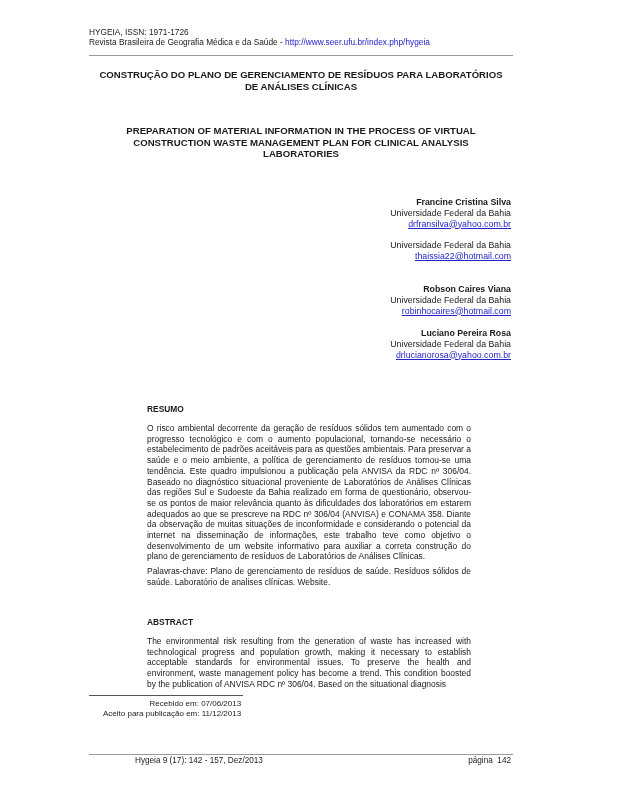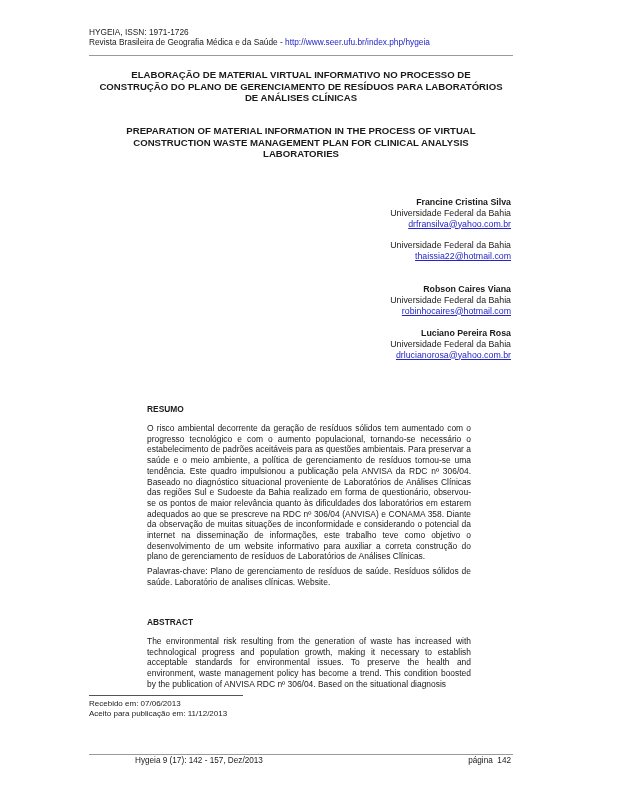--- a/index.html
+++ b/index.html
@@ -11,34 +11,33 @@
   .rule { position: absolute; height: 0; border-top: 1px solid #9a9a9a; }
   .title { left: 89px; width: 424px; text-align: center; font-weight: bold;
            font-size: 9.6px; line-height: 11.6px; }
   .author { right: 107px; text-align: right; font-size: 8.8px; line-height: 10.8px; width: 300px; }
   .author .name { font-weight: bold; }
   .author a { color: #2424c8; text-decoration: underline; display: block; }
   .section-head { left: 147px; font-weight: bold; font-size: 8.4px; }
   .body-text { left: 147px; width: 324px; font-size: 8.45px; line-height: 10.7px;
                text-align: justify; }
   .kw-label { font-weight: normal; }
-  .foot { left: 89px; font-size: 8px; line-height: 9.8px; }
+  .foot { left: 103px; font-size: 8px; line-height: 9.8px; text-align: right; }
   .pagefoot { font-size: 8.2px; }
 </style>
 </head>
 <body>
 
 <div class="abs hdr" style="top:28px;">
   <div>HYGEIA, ISSN: 1971-1726</div>
   <div><span>Revista Brasileira de Geografia Médica e da Saúde - </span><a>http://www.seer.ufu.br/index.php/hygeia</a></div>
 </div>
 <div class="rule" style="left:89px; width:424px; top:55px;"></div>
 
 <div class="abs title" style="top:69px;">
-  <div>ELABORAÇÃO DE MATERIAL VIRTUAL INFORMATIVO NO PROCESSO DE</div>
   <div>CONSTRUÇÃO DO PLANO DE GERENCIAMENTO DE RESÍDUOS PARA LABORATÓRIOS</div>
   <div>DE ANÁLISES CLÍNICAS</div>
 </div>
 
 <div class="abs title" style="top:125px;">
   <div>PREPARATION OF MATERIAL INFORMATION IN THE PROCESS OF VIRTUAL</div>
   <div>CONSTRUCTION WASTE MANAGEMENT PLAN FOR CLINICAL ANALYSIS</div>
   <div>LABORATORIES</div>
 </div>
 

